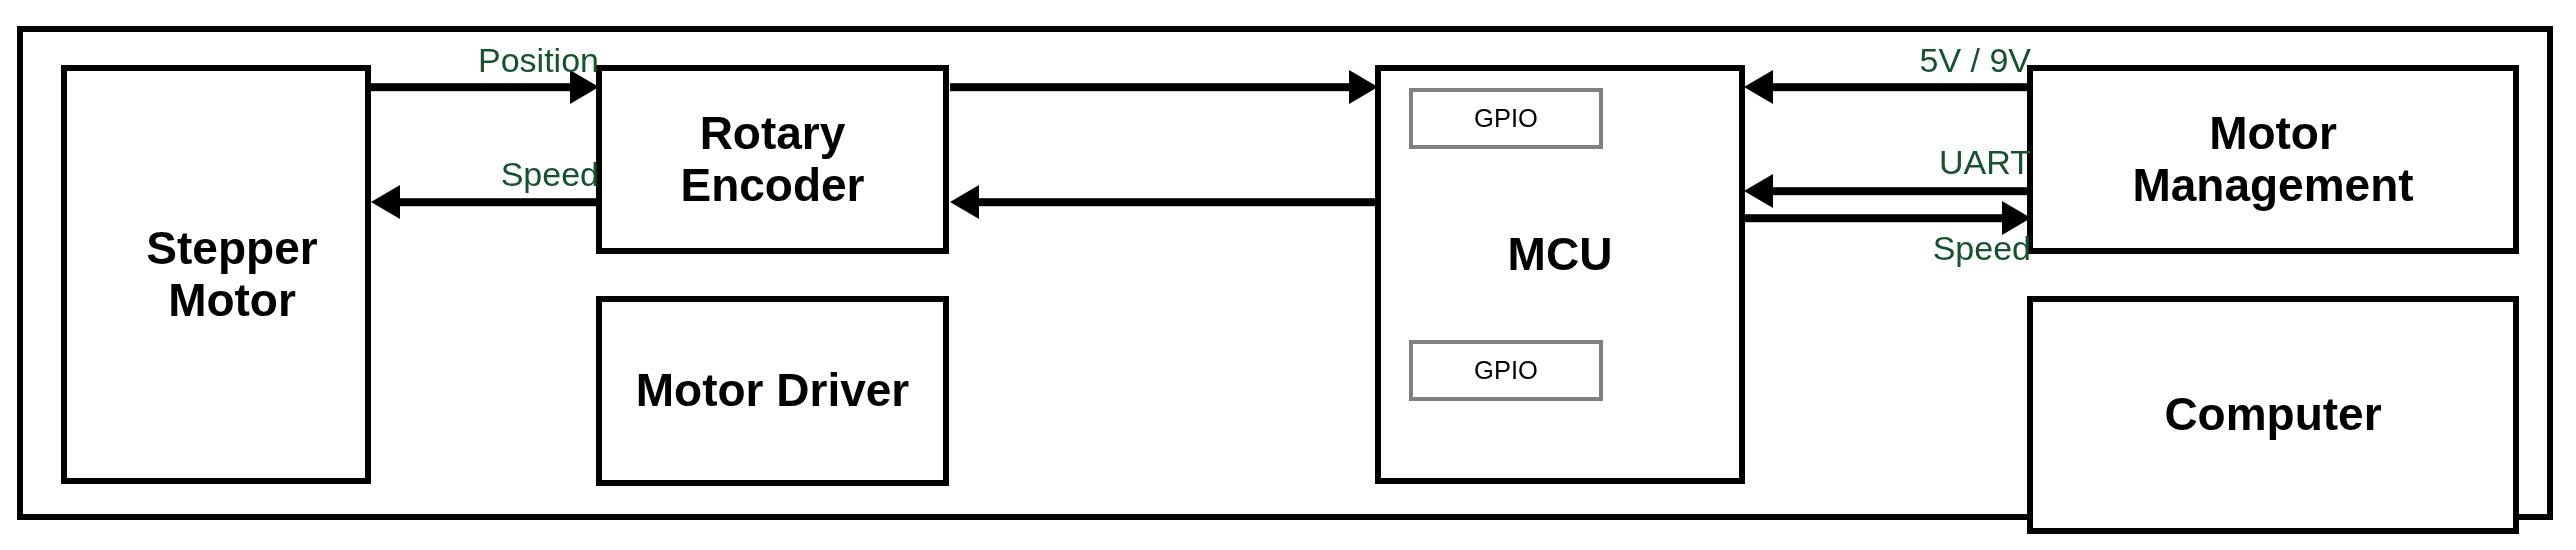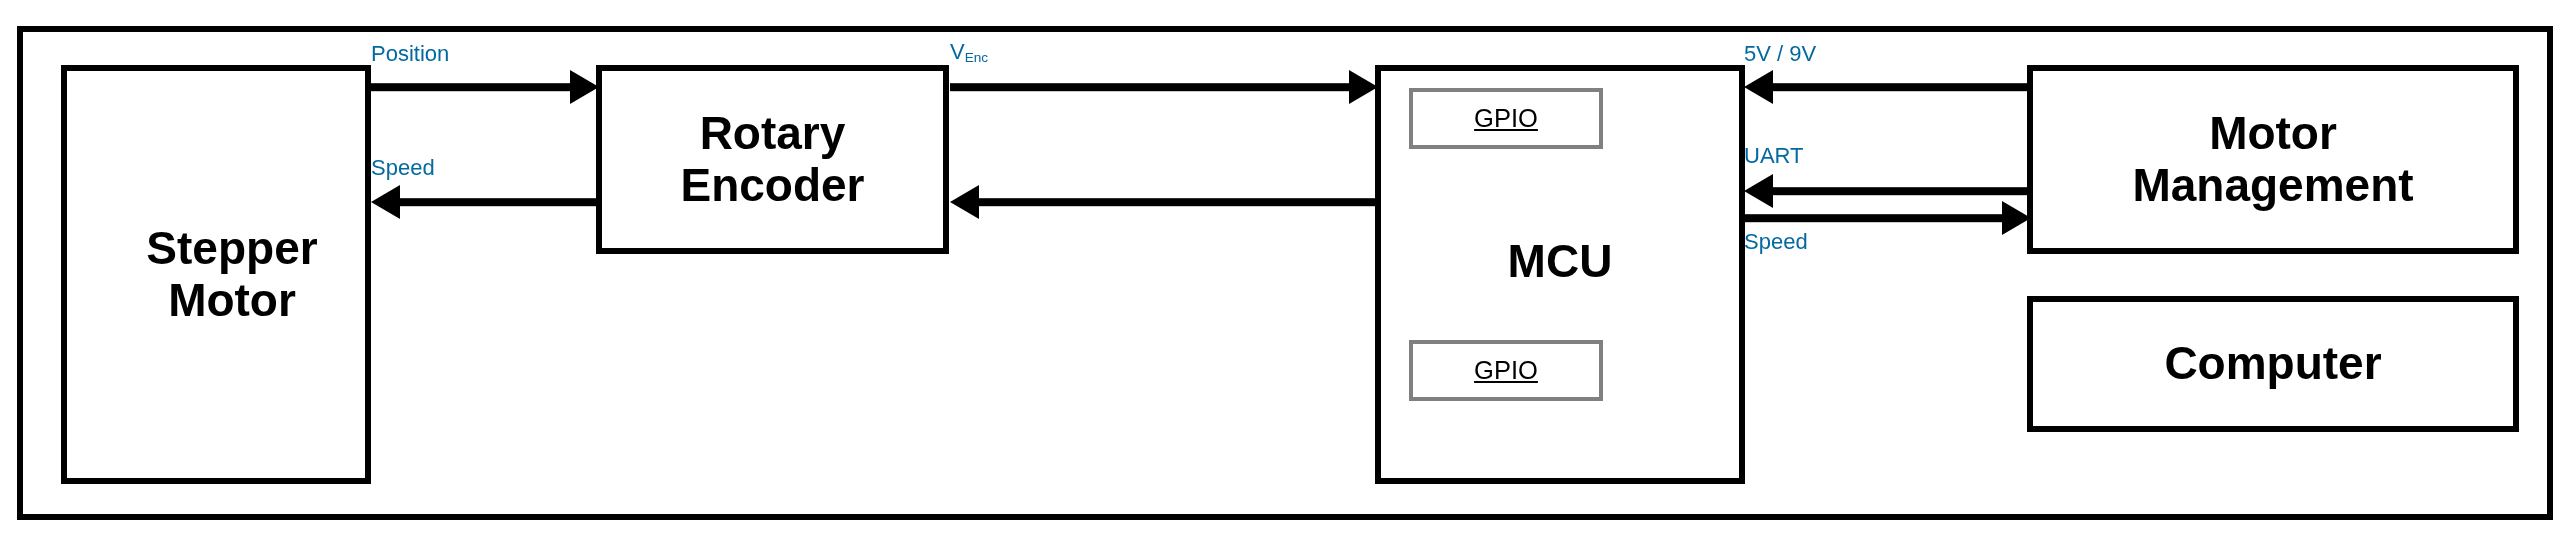--- a/index.html
+++ b/index.html
@@ -70,44 +70,42 @@
     left: 1375px; top: 65px; width: 370px; height: 419px;
     font-size: 46px;
     display: block;
   }
   #blk-mcu .mcu-title {
     position: absolute;
     left: 0; right: 0;
     top: 158px;
     text-align: center;
     font-size: 46px;
-    margin-top: 7px;
   }
   #blk-power-management {
     left: 2027px; top: 65px; width: 492px; height: 189px;
     font-size: 46px;
   }
   #blk-computer {
-    left: 2027px; top: 296px; width: 492px; height: 136px;
+    left: 2027px; top: 296px; width: 492px; height: 238px;
     font-size: 46px;
   }
 
   
   .gpio-box {
     position: absolute;
     border: 4.2px solid #808080;
     box-sizing: border-box;
     background: #ffffff;
     display: flex;
     align-items: center;
     justify-content: center;
     font-size: 25.5px;
     color: #000000;
     z-index: 4;
-    text-decoration: underline;
   }
   #gpio-top    { left: 1409px; top: 88px; width: 194px; height: 61px; }
   #gpio-bottom { left: 1409px; top: 340px; width: 194px; height: 61px; }
 
   
   .conn {
     position: absolute;
     z-index: 2;
   }
   .conn .shaft {
@@ -133,24 +131,24 @@
     left: 0;
     transform: translateY(-50%);
     border-right: 29px solid #000000;
   }
   .conn.dir-right .shaft { left: 0; right: 24px; }
   .conn.dir-left  .shaft { left: 24px; right: 0; }
 
   
   .edge-label {
     position: absolute;
-    font-size: 22px;
-    color: #0369a1;
+    font-size: 34px;
+    color: #14532d;
     white-space: nowrap;
-    text-align: left;
+    text-align: right;
     z-index: 5;
   }
   .edge-label sub {
     font-size: 0.62em;
     vertical-align: baseline;
     position: relative;
     bottom: -0.22em;
   }
 
   
@@ -184,20 +182,23 @@
 
   <div class="block" id="blk-stepper-motor">
     <span class="block-label">Stepper
 Motor</span>
   </div>
 
   <div class="block" id="blk-rotary-encoder">
     <span class="block-label">Rotary Encoder</span>
   </div>
 
+  <div class="block" id="blk-motor-driver">
+    <span class="block-label">Motor Driver</span>
+  </div>
 
   <div class="block" id="blk-mcu">
     <span class="mcu-title">MCU</span>
   </div>
 
   <div class="block" id="blk-power-management">
     <span class="block-label">Motor
 Management</span>
   </div>
 
@@ -215,21 +216,20 @@
   <div class="conn dir-right" id="conn-position">
     <div class="shaft"></div>
     <div class="head"></div>
   </div>
   <div class="edge-label" id="lbl-position">Position</div>
 
   <div class="conn dir-right" id="conn-venc">
     <div class="shaft"></div>
     <div class="head"></div>
   </div>
-  <div class="edge-label" id="lbl-venc"><span>V</span><sub>Enc</sub></div>
 
   <div class="conn dir-left" id="conn-power">
     <div class="shaft"></div>
     <div class="head"></div>
   </div>
   <div class="edge-label" id="lbl-power">5V / 9V</div>
 
   <div class="conn dir-left" id="conn-pwm">
     <div class="shaft"></div>
     <div class="head"></div>

